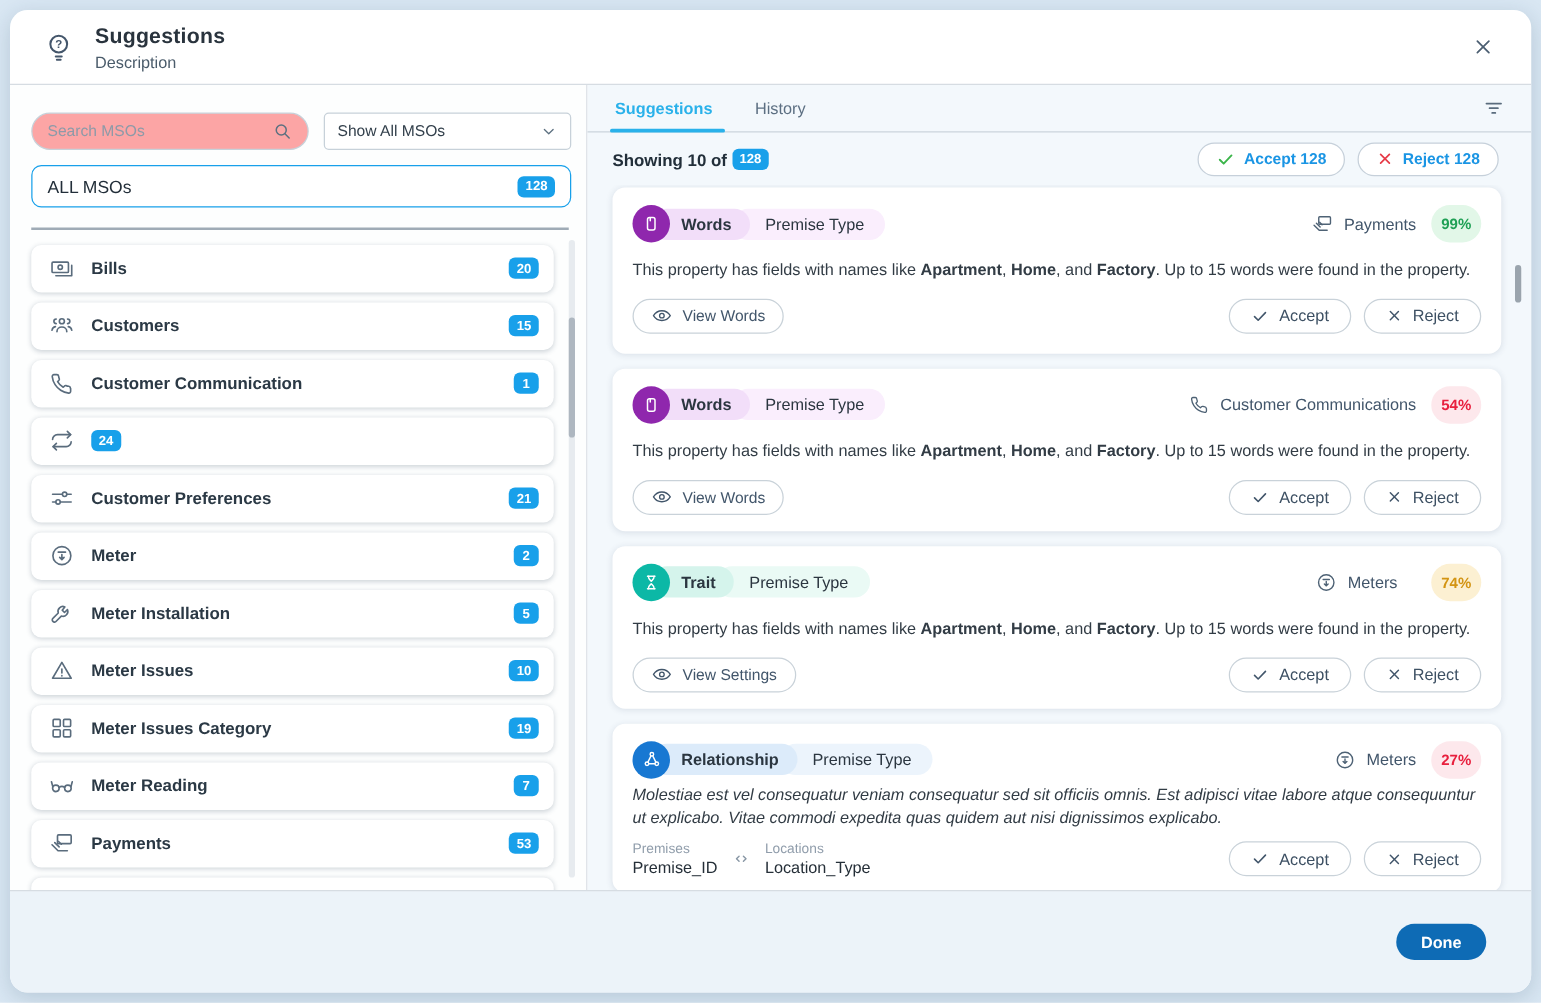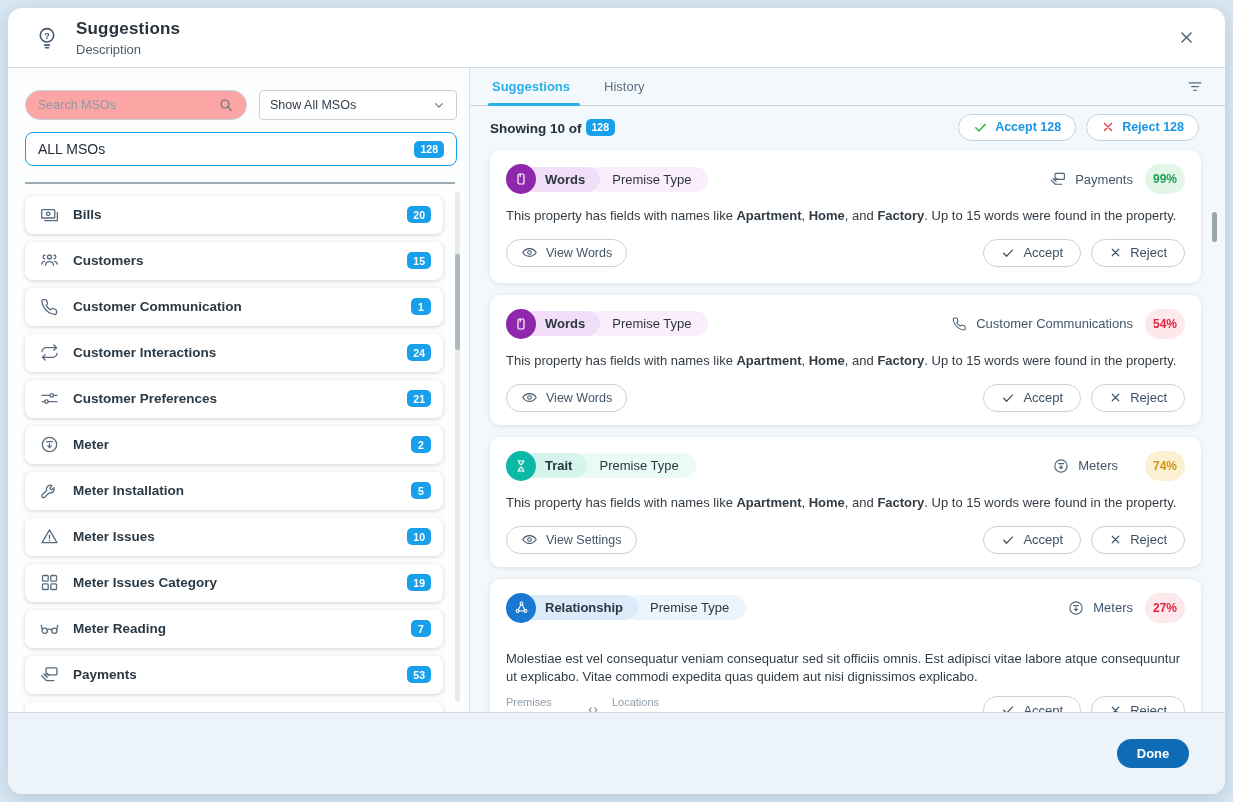--- a/index.html
+++ b/index.html
@@ -182,21 +182,20 @@
 
         <div class="s-item">
           <span class="ic">
               <svg width="21" height="21" viewBox="0 0 24 24" fill="none" stroke="#5a6c7d" stroke-width="1.5" stroke-linecap="round" stroke-linejoin="round">
                 <path d="M17 3.5l3 3-3 3"></path>
                 <path d="M20 6.5H8a4.5 4.5 0 00-4.5 4.5"></path>
                 <path d="M7 20.5l-3-3 3-3"></path>
                 <path d="M4 17.5h12a4.5 4.5 0 004.5-4.5"></path>
               </svg>
             </span>
-          <span class="lbl">Customer Interactions</span>
           <span class="badge">24</span>
         </div>
 
         <div class="s-item">
           <span class="ic">
               <svg width="21" height="21" viewBox="0 0 24 24" fill="none" stroke="#5a6c7d" stroke-width="1.5" stroke-linecap="round">
                 <path d="M3.5 8.5h8.5M16.7 8.5h3.8"></path>
                 <circle cx="14.5" cy="8.5" r="2"></circle>
                 <path d="M3.5 15.5h2.8M10.7 15.5h9.8"></path>
                 <circle cx="8.5" cy="15.5" r="2"></circle>
@@ -502,21 +501,21 @@
                   <svg width="18" height="18" viewBox="0 0 24 24" fill="none" stroke="#4e6275" stroke-width="1.5" stroke-linecap="round" stroke-linejoin="round">
                     <circle cx="12" cy="12" r="8.2"></circle>
                     <path d="M8.7 8.8h6.6"></path>
                     <path d="M12 11v4.6M12 15.6l-2-2M12 15.6l2-2"></path>
                   </svg>
                 </span>
               <span class="target-label">Meters</span>
               <span class="pct pct-red">27%</span>
             </div>
           </div>
-          <div class="card-body" style="margin-top:27px;">
+          <div class="card-body" style="margin-top:4px;font-style:italic;">
             <span>Molestiae est vel consequatur veniam consequatur sed sit officiis omnis. Est adipisci vitae labore atque consequuntur ut explicabo. Vitae commodi expedita quas quidem aut nisi dignissimos explicabo.</span>
           </div>
           <div class="card-ftr" style="margin-top:9px;">
             <div class="mapping">
               <div class="map-col">
                 <div class="map-title">Premises</div>
                 <div class="map-val">Premise_ID</div>
               </div>
               <span>
                 <svg width="14" height="14" viewBox="0 0 24 24" fill="none" stroke="#8a98a6" stroke-width="2" stroke-linecap="round" stroke-linejoin="round">

